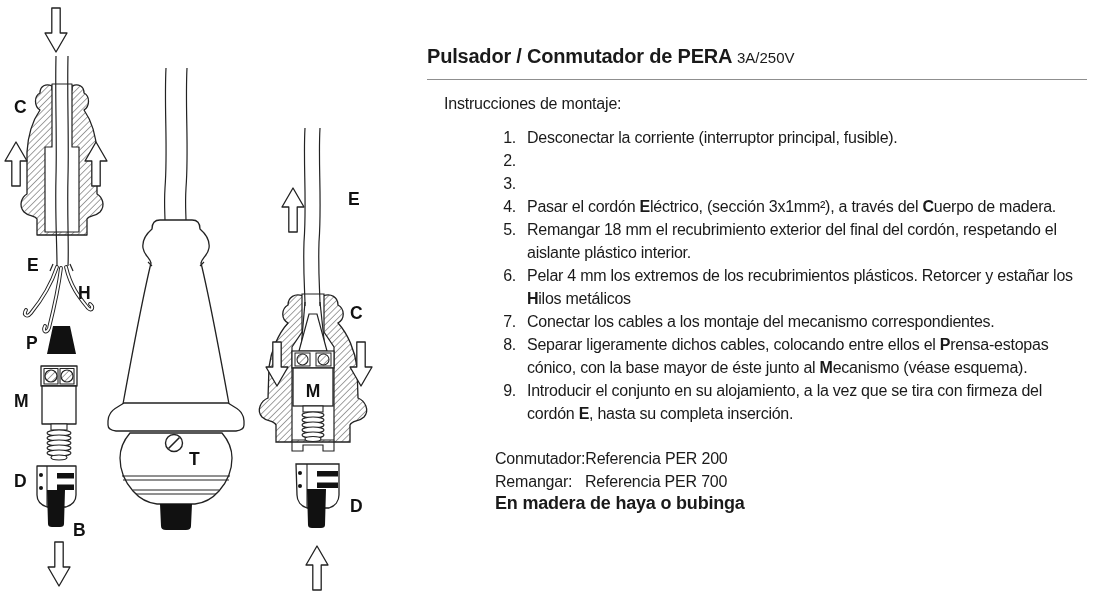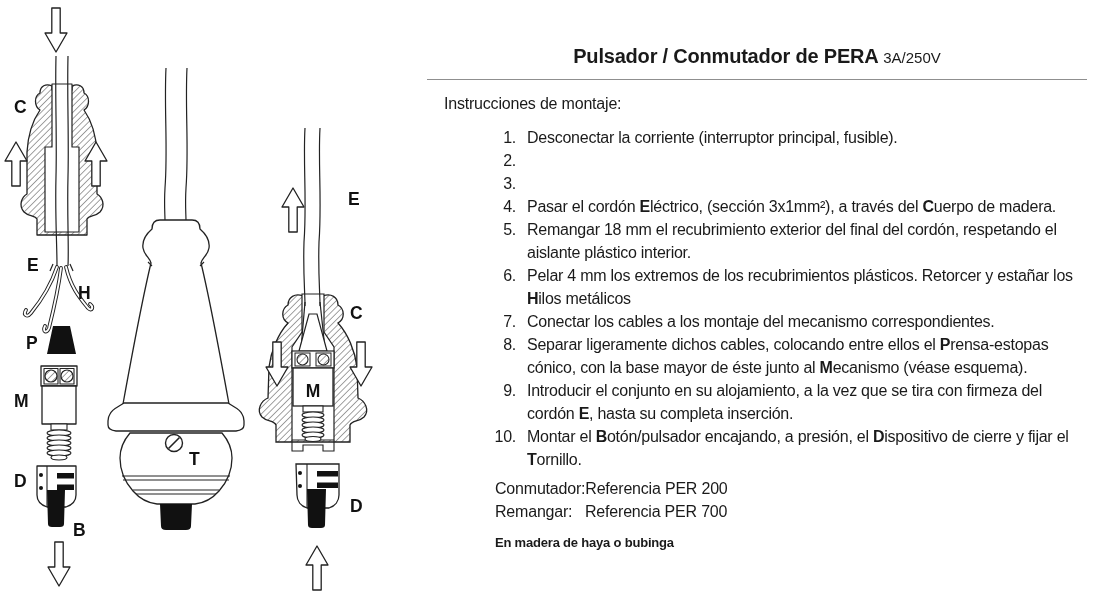--- a/index.html
+++ b/index.html
@@ -3,32 +3,32 @@
 <meta charset="utf-8">
 <style>
   html,body{margin:0;padding:0;}
   body{
     width:1094px;height:600px;background:#ffffff;position:relative;overflow:hidden;
     font-family:"Liberation Sans",sans-serif;color:#1a1a1a;
     -webkit-font-smoothing:antialiased;
   }
   .diagram{position:absolute;left:0;top:0;}
   .content{position:absolute;left:427px;top:44px;width:660px;}
-  h1{font-size:20px;line-height:24px;margin:0;font-weight:bold;letter-spacing:-0.2px;text-align:center;}
+  h1{font-size:20px;line-height:24px;margin:0;font-weight:bold;letter-spacing:-0.2px;}
   .title-suffix{font-size:15px;font-weight:normal;letter-spacing:0;}
   .rule{border:0;border-top:1.5px solid #8f8f8f;margin:9px 0 0 0;}
   .subtitle{font-size:16px;margin:15px 0 0 17px;letter-spacing:-0.2px;}
   ol.instructions{list-style:none;margin:13px 0 0 0;padding:0;}
   ol.instructions li{display:flex;font-size:16px;line-height:23px;letter-spacing:-0.25px;}
   ol.instructions .num{flex:0 0 100px;box-sizing:border-box;padding-right:11px;text-align:right;}
   ol.instructions .txt{flex:1;}
-  .refs{margin:6px 0 0 68px;}
+  .refs{margin:22px 0 0 68px;}
   .ref-row{display:flex;font-size:16px;line-height:23px;letter-spacing:-0.2px;}
   .ref-label{flex:0 0 90px;}
-  .footer-note{font-size:13px;font-weight:bold;margin:12px 0 0 68px;letter-spacing:-0.2px;}
+  .footer-note{font-size:18px;font-weight:bold;margin:0 0 0 68px;letter-spacing:-0.2px;}
   b{font-weight:bold;}
   
   .diagram path,.diagram line,.diagram rect,.diagram circle,.diagram ellipse,.diagram polygon{
     vector-effect:none;
   }
   .lbl{font-family:"Liberation Sans",sans-serif;font-weight:bold;font-size:17.5px;fill:#111;}
 </style>
 </head>
 <body>
 
@@ -270,24 +270,20 @@
       <span class="txt">Conectar los cables a los montaje del mecanismo correspondientes.</span>
     </li>
       <li>
       <span class="num">8.</span>
       <span class="txt">Separar ligeramente dichos cables, colocando entre ellos el <b>P</b>rensa-estopas cónico, con la base mayor de éste junto al <b>M</b>ecanismo (véase esquema).</span>
     </li>
       <li>
       <span class="num">9.</span>
       <span class="txt">Introducir el conjunto en su alojamiento, a la vez que se tira con firmeza del cordón <b>E</b>, hasta su completa inserción.</span>
     </li>
-      <li>
-      <span class="num">10.</span>
-      <span class="txt">Montar el <b>B</b>otón/pulsador encajando, a presión, el <b>D</b>ispositivo de cierre y fijar el <b>T</b>ornillo.</span>
-    </li>
     </ol>
 
   <div class="refs">
 
   <div class="ref-row">
       <span class="ref-label">Conmutador:</span>
       <span class="ref-value">Referencia PER 200</span>
     </div>
       <div class="ref-row">
       <span class="ref-label">Remangar:</span>

